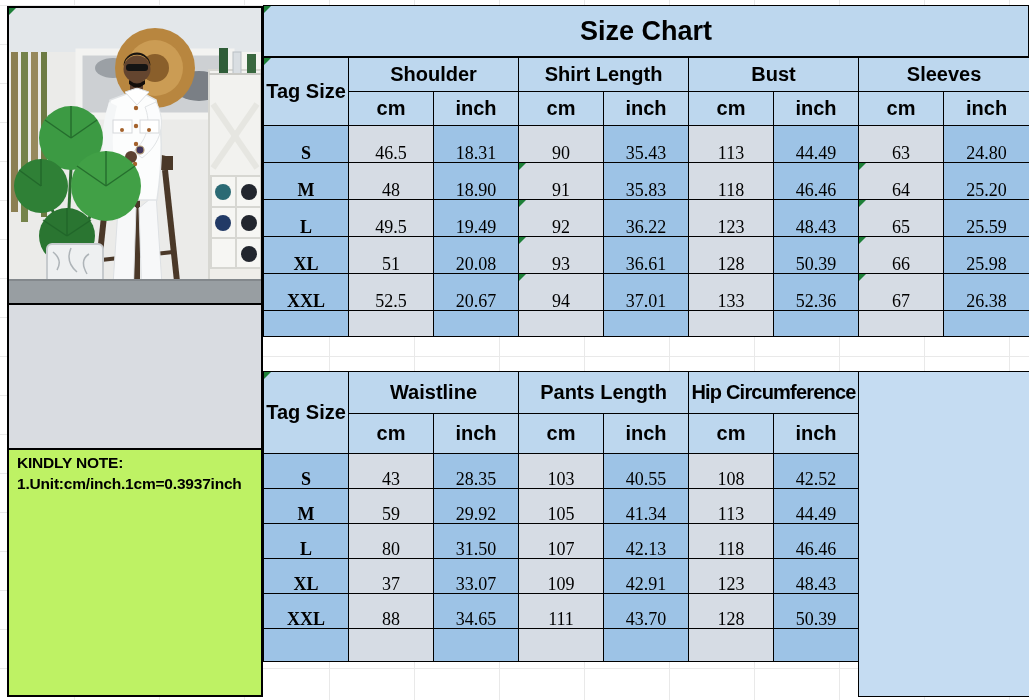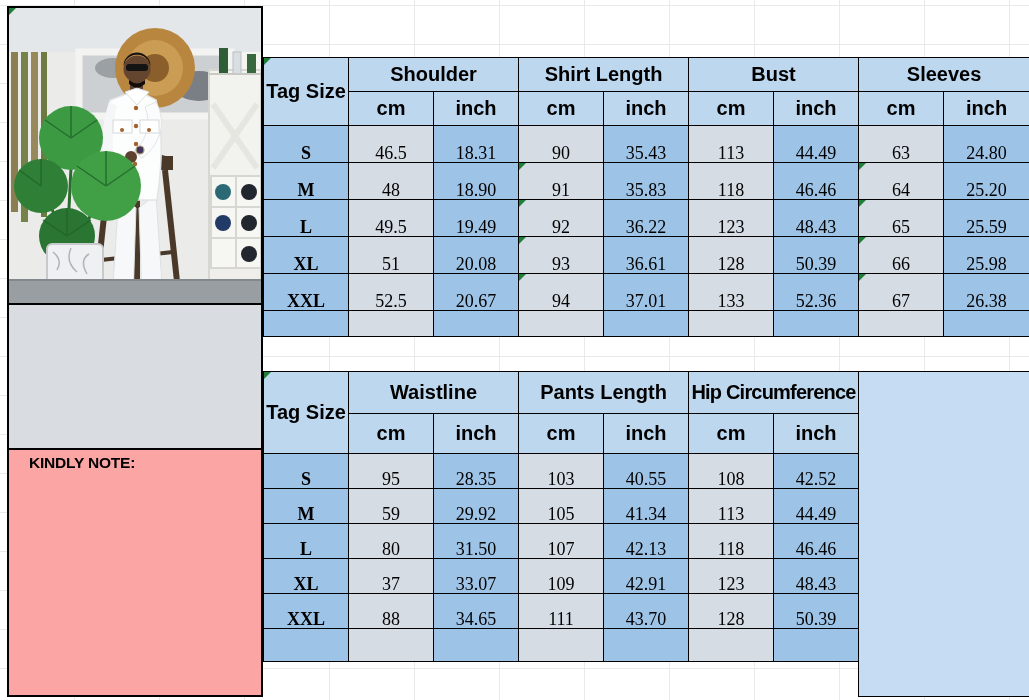--- a/index.html
+++ b/index.html
@@ -17,22 +17,22 @@
     border:2px solid #000;box-sizing:border-box;background:#e3e7ea;overflow:hidden;
   }
   .photo-box svg{display:block;width:100%;height:100%;}
   .left-gray{
     position:absolute;left:7px;top:305px;width:256px;height:392px;
     border-left:2px solid #000;border-right:2px solid #000;border-bottom:2px solid #000;
     box-sizing:border-box;background:#d9dce1;
   }
   .note{
     position:absolute;left:0;right:0;top:143px;bottom:0;
-    border-top:2px solid #000;background:#fca5a5;
-    padding:3px 5px 0 20px;box-sizing:border-box;
+    border-top:2px solid #000;background:#bef264;
+    padding:3px 5px 0 8px;box-sizing:border-box;
     font-weight:bold;font-size:15.5px;line-height:1.34;color:#000;
     letter-spacing:-0.2px;
   }
   .note p{margin:0;text-align:justify;}
   .note p.first{text-align:left;}
   
   .gm{position:relative;}
   .gm::before{
     content:"";position:absolute;top:0;left:0;width:0;height:0;
     border-top:7px solid #1e8038;border-right:7px solid transparent;
@@ -195,23 +195,25 @@
       </g>
 
       <rect x="0" y="272" width="252" height="23" fill="#989ea2"></rect>
       <line x1="0" y1="272" x2="252" y2="272" stroke="#83888c" stroke-width="2"></line>
     </svg>
   </div>
 
   <div class="left-gray">
     <div class="note">
       <p class="first">KINDLY NOTE:</p>
+      <p>1.Unit:cm/inch.1cm=0.3937inch</p>
     </div>
   </div>
 
+  <div class="title-cell gm">Size Chart</div>
 
   <table class="size" id="table-top">
     <colgroup>
       <col style="width:85px">
         <col style="width:85px">
         <col style="width:85px">
         <col style="width:85px">
       <col style="width:85px">
         <col style="width:85px">
         <col style="width:85px">
@@ -329,21 +331,21 @@
         <th>inch</th>
         <th>cm</th>
         <th>inch</th>
         <th>cm</th>
         <th>inch</th>
       </tr>
     </thead>
     <tbody id="tbody-bottom">
         <tr>
           <td class="tag c-blue">S</td>
-          <td class="num c-gray">95</td>
+          <td class="num c-gray">43</td>
           <td class="num c-blue">28.35</td>
           <td class="num c-gray">103</td>
           <td class="num c-blue">40.55</td>
           <td class="num c-gray">108</td>
           <td class="num c-blue">42.52</td>
         </tr>
         <tr>
           <td class="tag c-blue">M</td>
           <td class="num c-gray">59</td>
           <td class="num c-blue">29.92</td>

